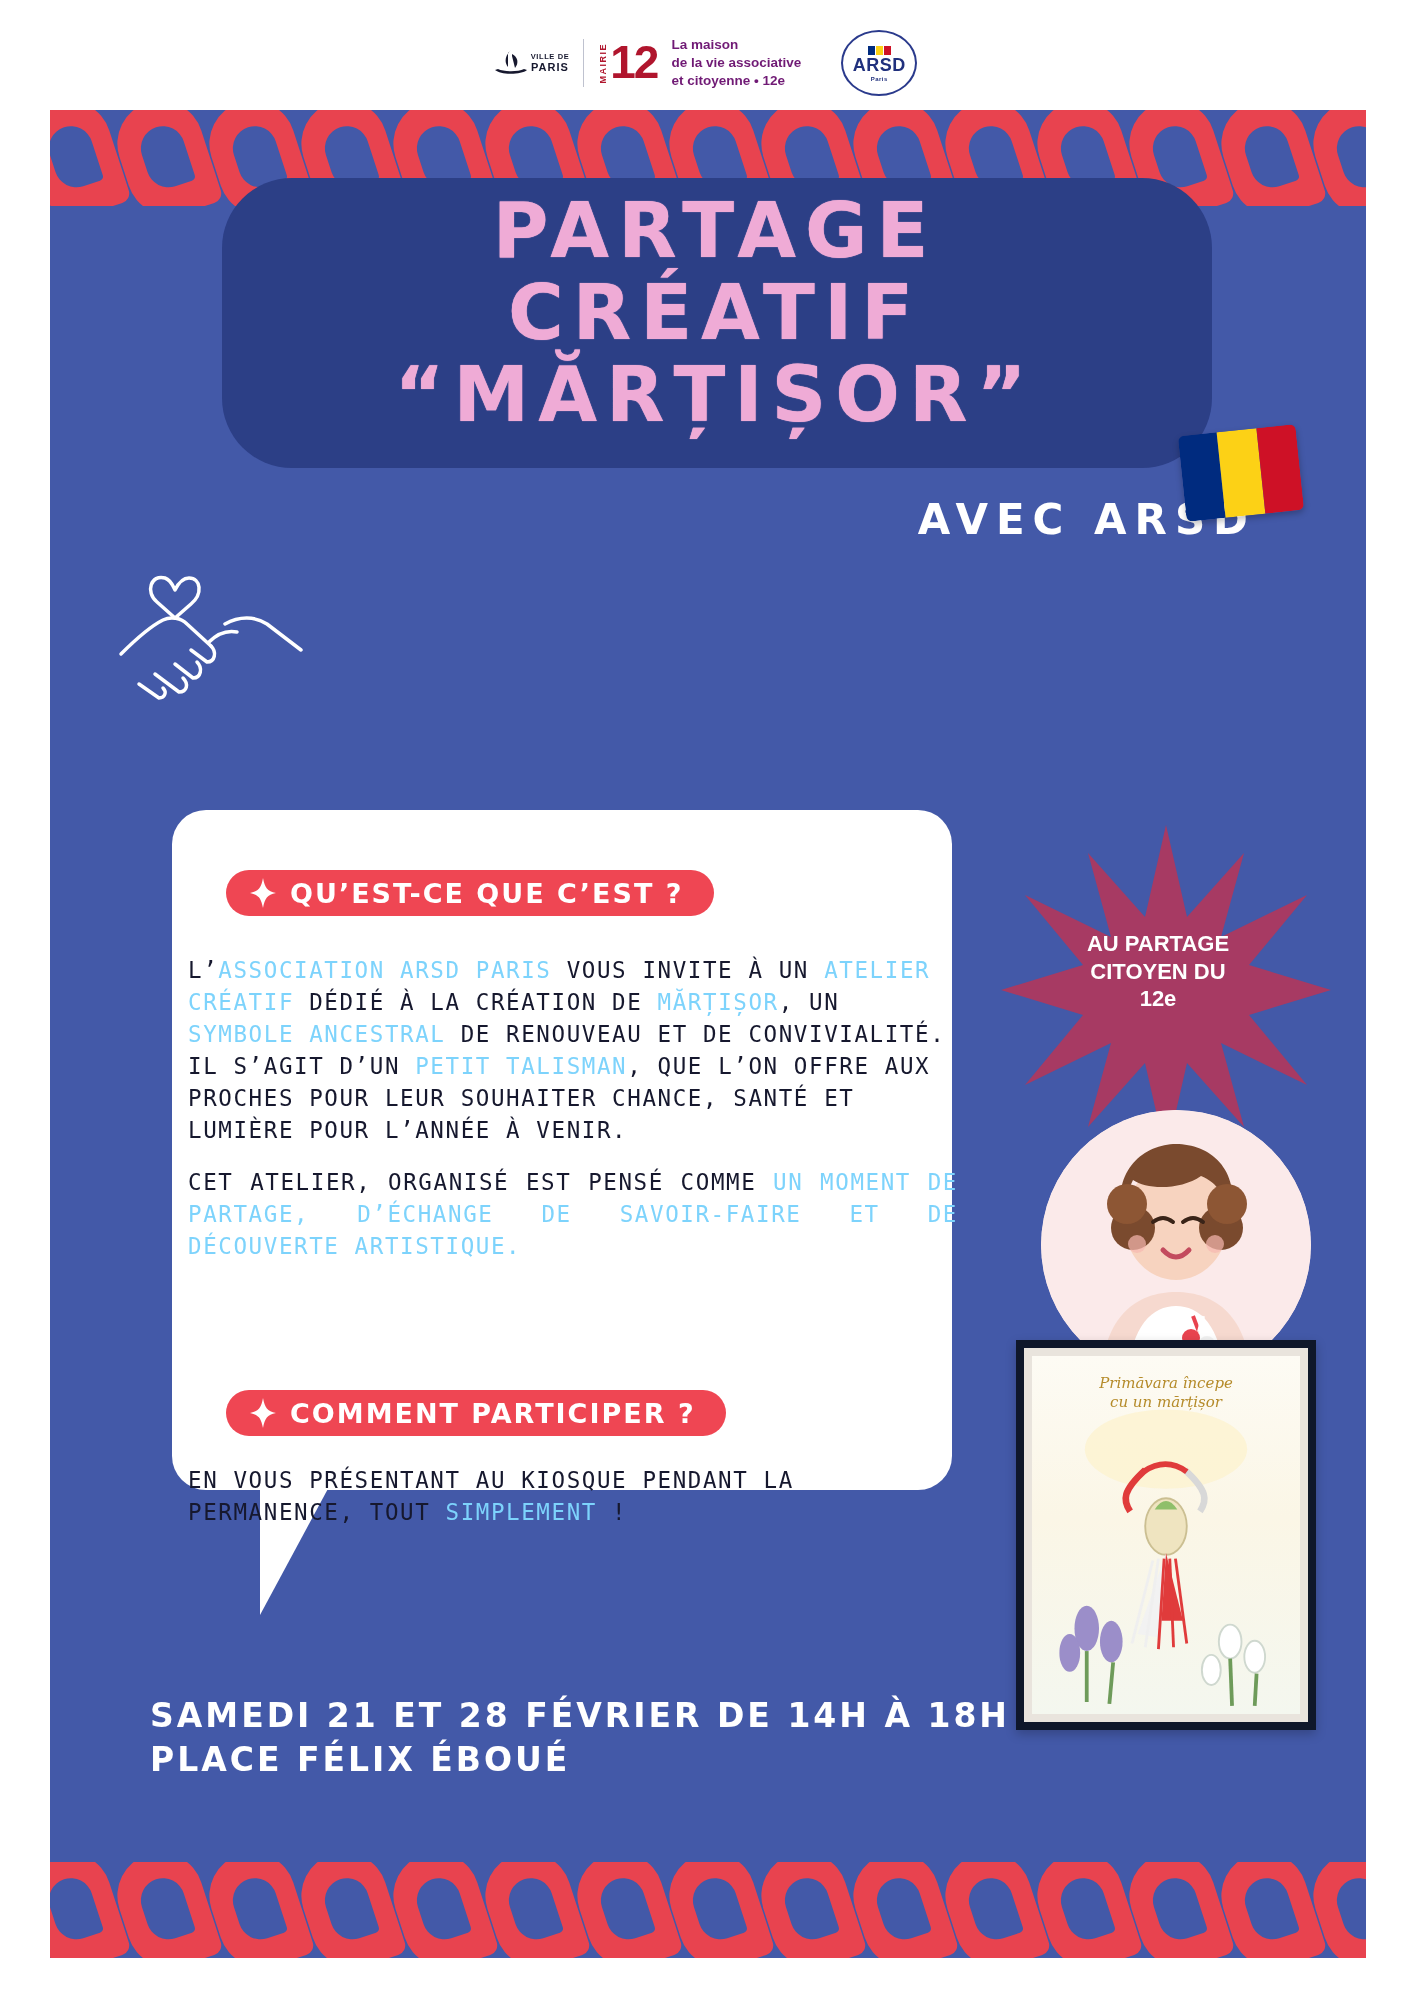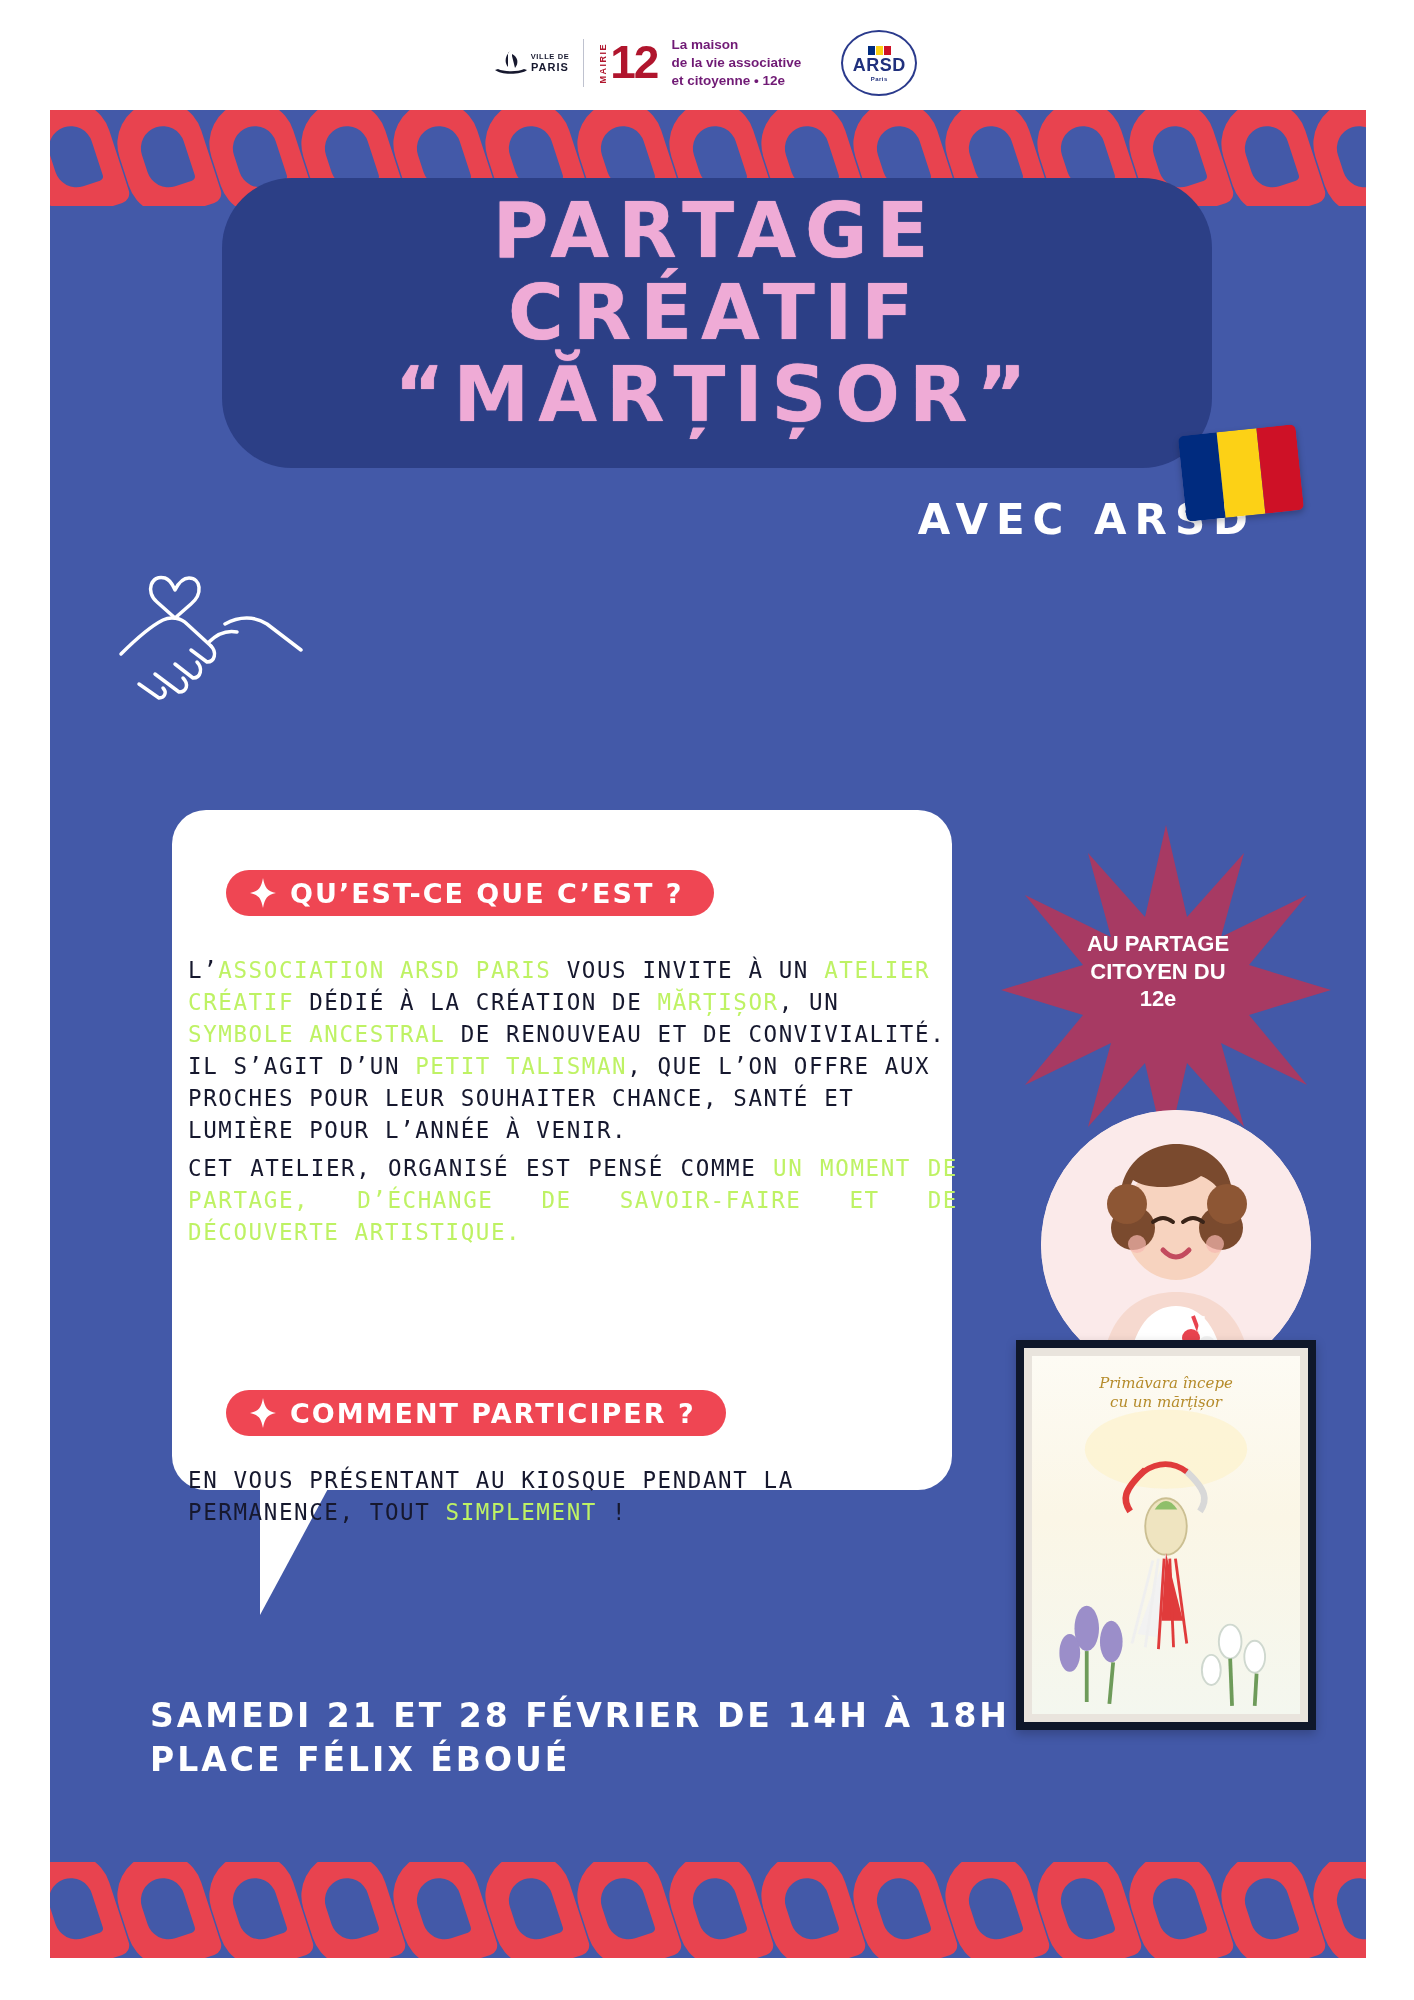--- a/index.html
+++ b/index.html
@@ -186,21 +186,21 @@
     font-family: "DejaVu Sans Mono", monospace;
     font-size: 22.5px;
     line-height: 1.42;
     letter-spacing: 1.6px;
     color: #16182e;
     z-index: 5;
     text-transform: uppercase;
   }
   .body-1 { top: 845px; }
   .body-2 { top: 1355px; }
-  .hl { color: #bef264; }
+  .hl { color: #7dd3fc; }
   .just { text-align: justify; }
 
   
   .starburst {
     position: absolute; right: 35px; top: 715px;
     width: 330px; height: 330px; z-index: 3;
   }
   .star-label {
     position: absolute; right: 118px; top: 820px;
     width: 180px; text-align: center;
@@ -359,21 +359,21 @@
 
     <div class="tag tag-1">
       <svg class="spark" viewBox="0 0 26 30">
         <path fill="#ffffff" d="M13 0 C15 10 17 13 26 15 C17 17 15 20 13 30 C11 20 9 17 0 15 C9 13 11 10 13 0 Z"></path>
       </svg>
       <span>QU’EST-CE QUE C’EST ?</span>
     </div>
 
     <div class="body-text body-1">
       <p><span id="p1"><span>L’</span><span class="hl">ASSOCIATION ARSD PARIS</span><span> VOUS INVITE À UN </span><span class="hl">ATELIER CRÉATIF</span><span> DÉDIÉ À LA CRÉATION DE </span><span class="hl">MĂRȚIȘOR</span><span>, UN </span><span class="hl">SYMBOLE ANCESTRAL</span><span> DE RENOUVEAU ET DE CONVIVIALITÉ. IL S’AGIT D’UN </span><span class="hl">PETIT TALISMAN</span><span>, QUE L’ON OFFRE AUX PROCHES POUR LEUR SOUHAITER CHANCE, SANTÉ ET LUMIÈRE POUR L’ANNÉE À VENIR.</span></span></p>
-      <p class="just" style="margin-top:6px"><span id="p2"><span>CET ATELIER, ORGANISÉ EST PENSÉ COMME </span><span class="hl">UN MOMENT DE PARTAGE, D’ÉCHANGE DE SAVOIR-FAIRE ET DE DÉCOUVERTE ARTISTIQUE.</span></span></p>
+      <p class="just" style="margin-top:20px"><span id="p2"><span>CET ATELIER, ORGANISÉ EST PENSÉ COMME </span><span class="hl">UN MOMENT DE PARTAGE, D’ÉCHANGE DE SAVOIR-FAIRE ET DE DÉCOUVERTE ARTISTIQUE.</span></span></p>
     </div>
 
     <div class="tag tag-2">
       <svg class="spark" viewBox="0 0 26 30">
         <path fill="#ffffff" d="M13 0 C15 10 17 13 26 15 C17 17 15 20 13 30 C11 20 9 17 0 15 C9 13 11 10 13 0 Z"></path>
       </svg>
       <span>COMMENT PARTICIPER ?</span>
     </div>
 
     <div class="body-text body-2">

